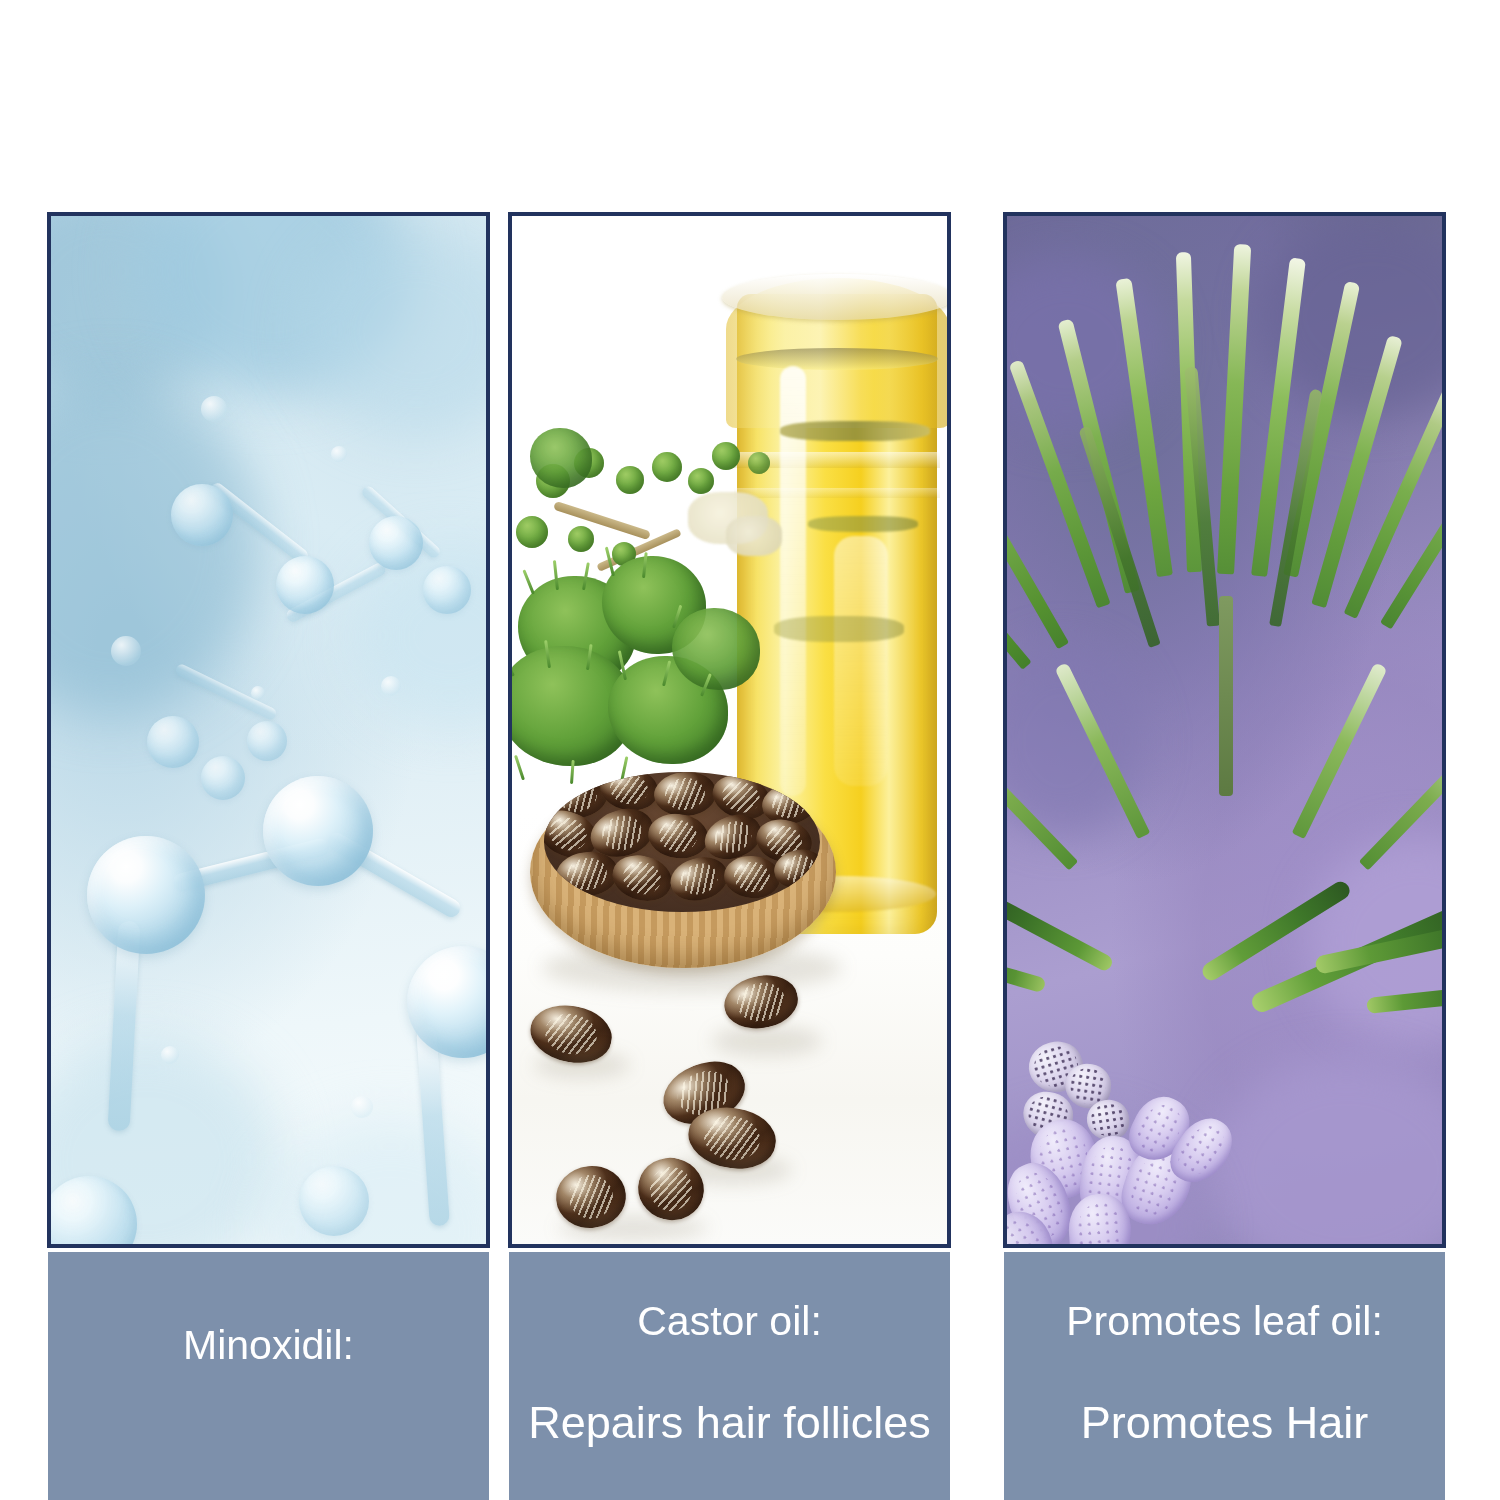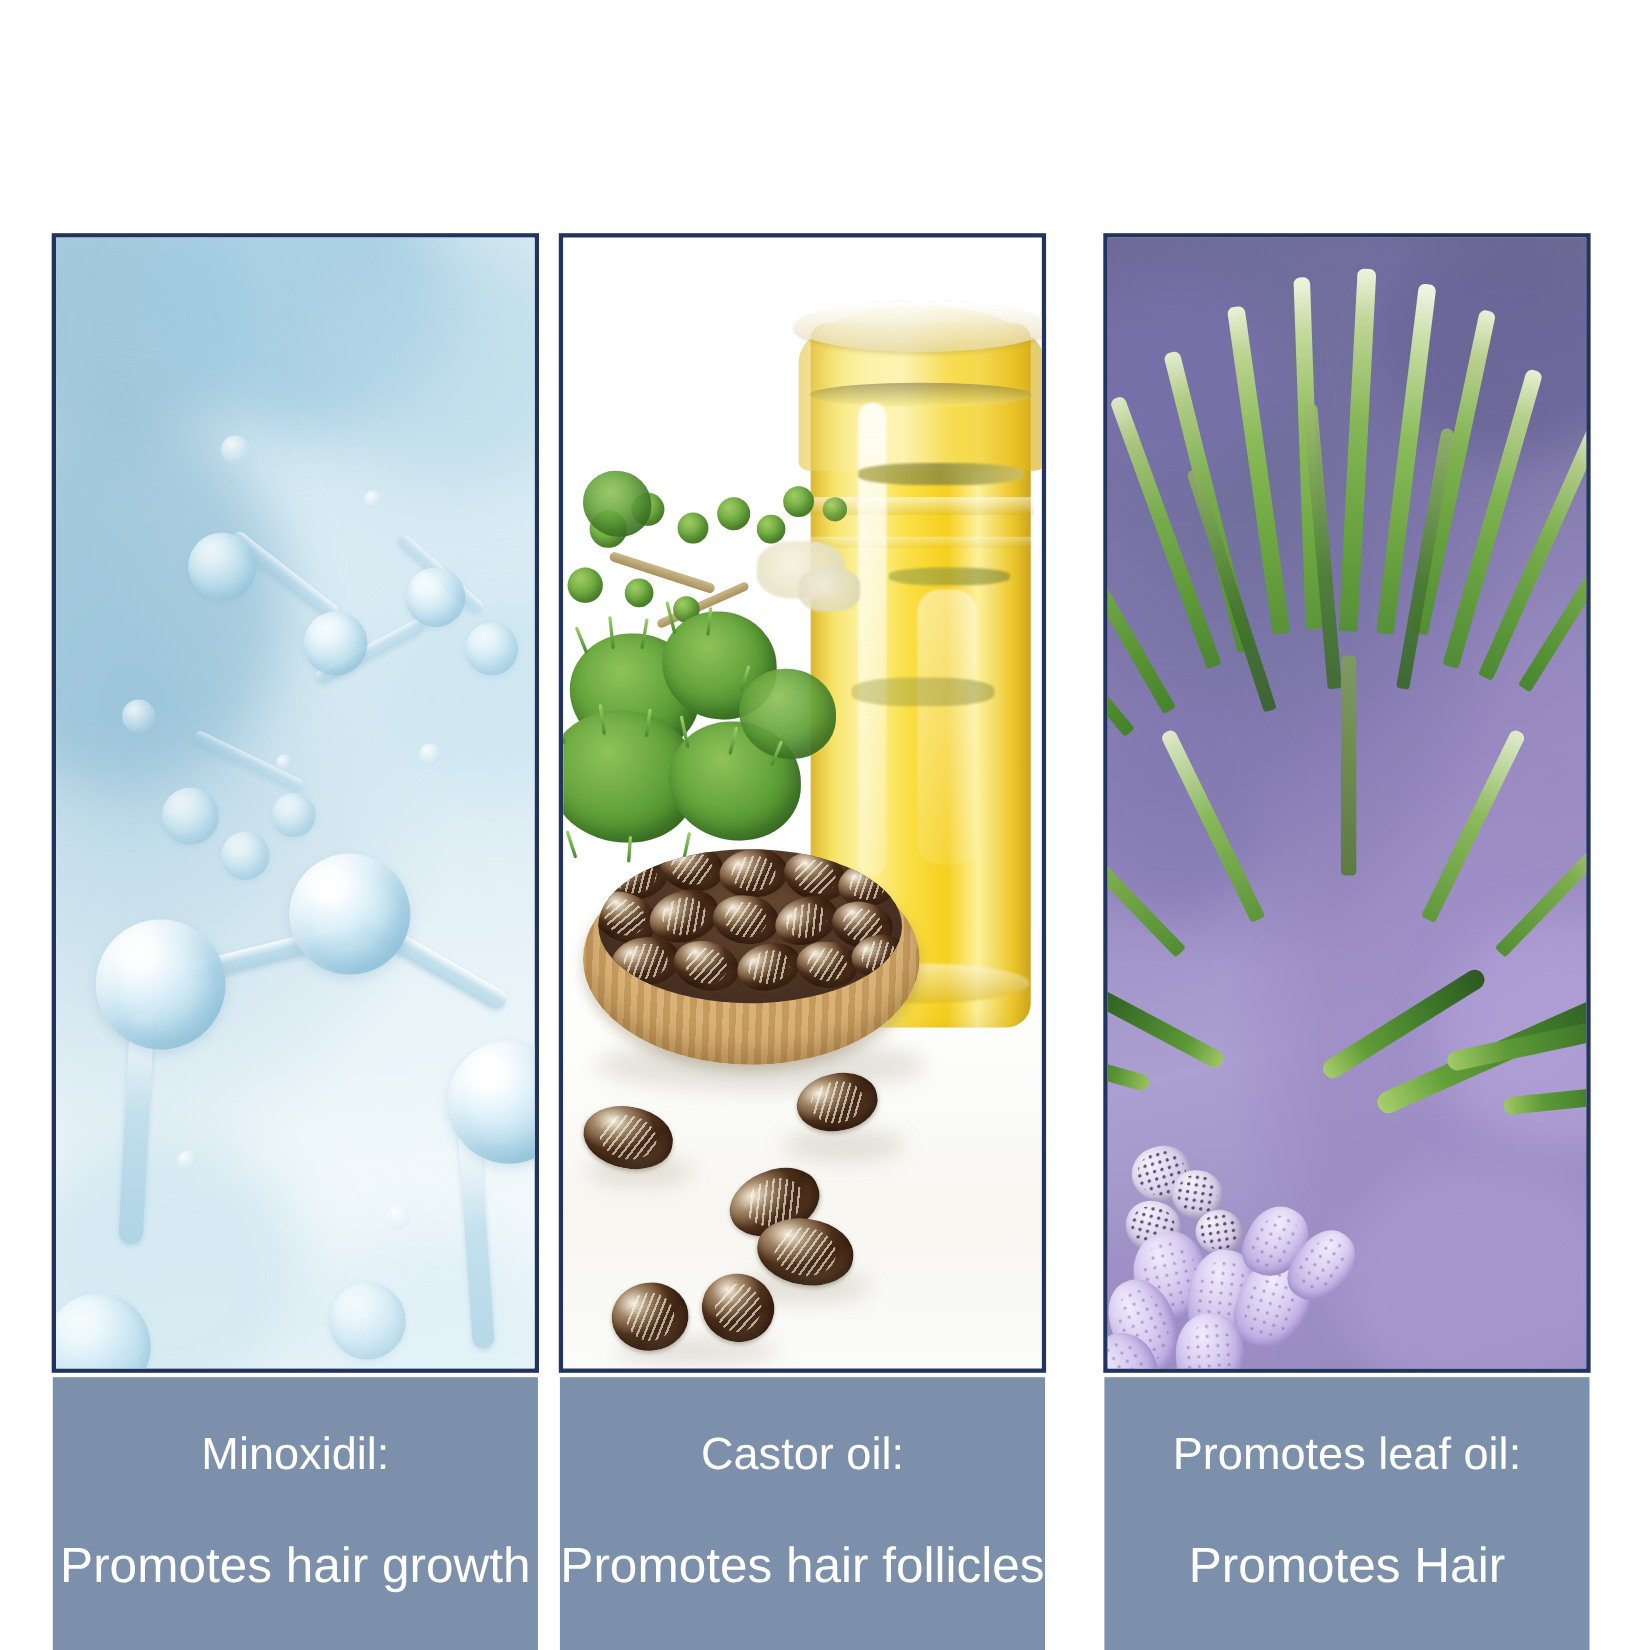--- a/index.html
+++ b/index.html
@@ -230,21 +230,20 @@
           <div class="droplet" style="left:280px;top:230px;width:16px;height:16px;"></div>
           <div class="droplet" style="left:330px;top:460px;width:20px;height:20px;"></div>
           <div class="droplet" style="left:200px;top:470px;width:14px;height:14px;"></div>
           <div class="droplet" style="left:110px;top:830px;width:18px;height:18px;"></div>
           <div class="droplet" style="left:300px;top:880px;width:22px;height:22px;"></div>
           <div class="droplet" style="left:60px;top:420px;width:30px;height:30px;"></div>
         </div>
       </div>
       <div class="caption">
         <div class="cap-name">Minoxidil:</div>
-        <div class="cap-desc">Promotes hair growth</div>
       </div>
     </div>
 
     <div class="panel p2">
       <div class="frame">
         <div class="art">
           <div class="castor-bg"></div>
 
           <div class="jar"></div>
           <div class="jar-neck"></div>
@@ -328,21 +327,21 @@
           <div class="bean" style="left:150px;top:848px;width:84px;height:58px;transform:rotate(-22deg);"></div>
           <div class="bean" style="left:176px;top:892px;width:88px;height:60px;transform:rotate(8deg);"></div>
           <div class="shadow-soft" style="left:160px;top:940px;width:120px;height:28px;"></div>
           <div class="bean" style="left:44px;top:950px;width:70px;height:62px;transform:rotate(-6deg);border-radius:50%;"></div>
           <div class="bean" style="left:126px;top:942px;width:66px;height:62px;transform:rotate(14deg);border-radius:50%;"></div>
           <div class="shadow-soft" style="left:46px;top:1000px;width:150px;height:24px;"></div>
         </div>
       </div>
       <div class="caption">
         <div class="cap-name">Castor oil:</div>
-        <div class="cap-desc">Promotes hair follicles</div>
+        <div class="cap-desc">Repairs hair follicles</div>
       </div>
     </div>
 
     <div class="panel p3">
       <div class="frame">
         <div class="art">
           <div class="rose-bg"></div>
 
           <div class="rose-blur" style="left:-40px;top:40px;width:200px;height:180px;background:rgba(120,112,170,.8);"></div>
           <div class="rose-blur" style="left:250px;top:0px;width:230px;height:200px;background:rgba(104,100,150,.75);"></div>

